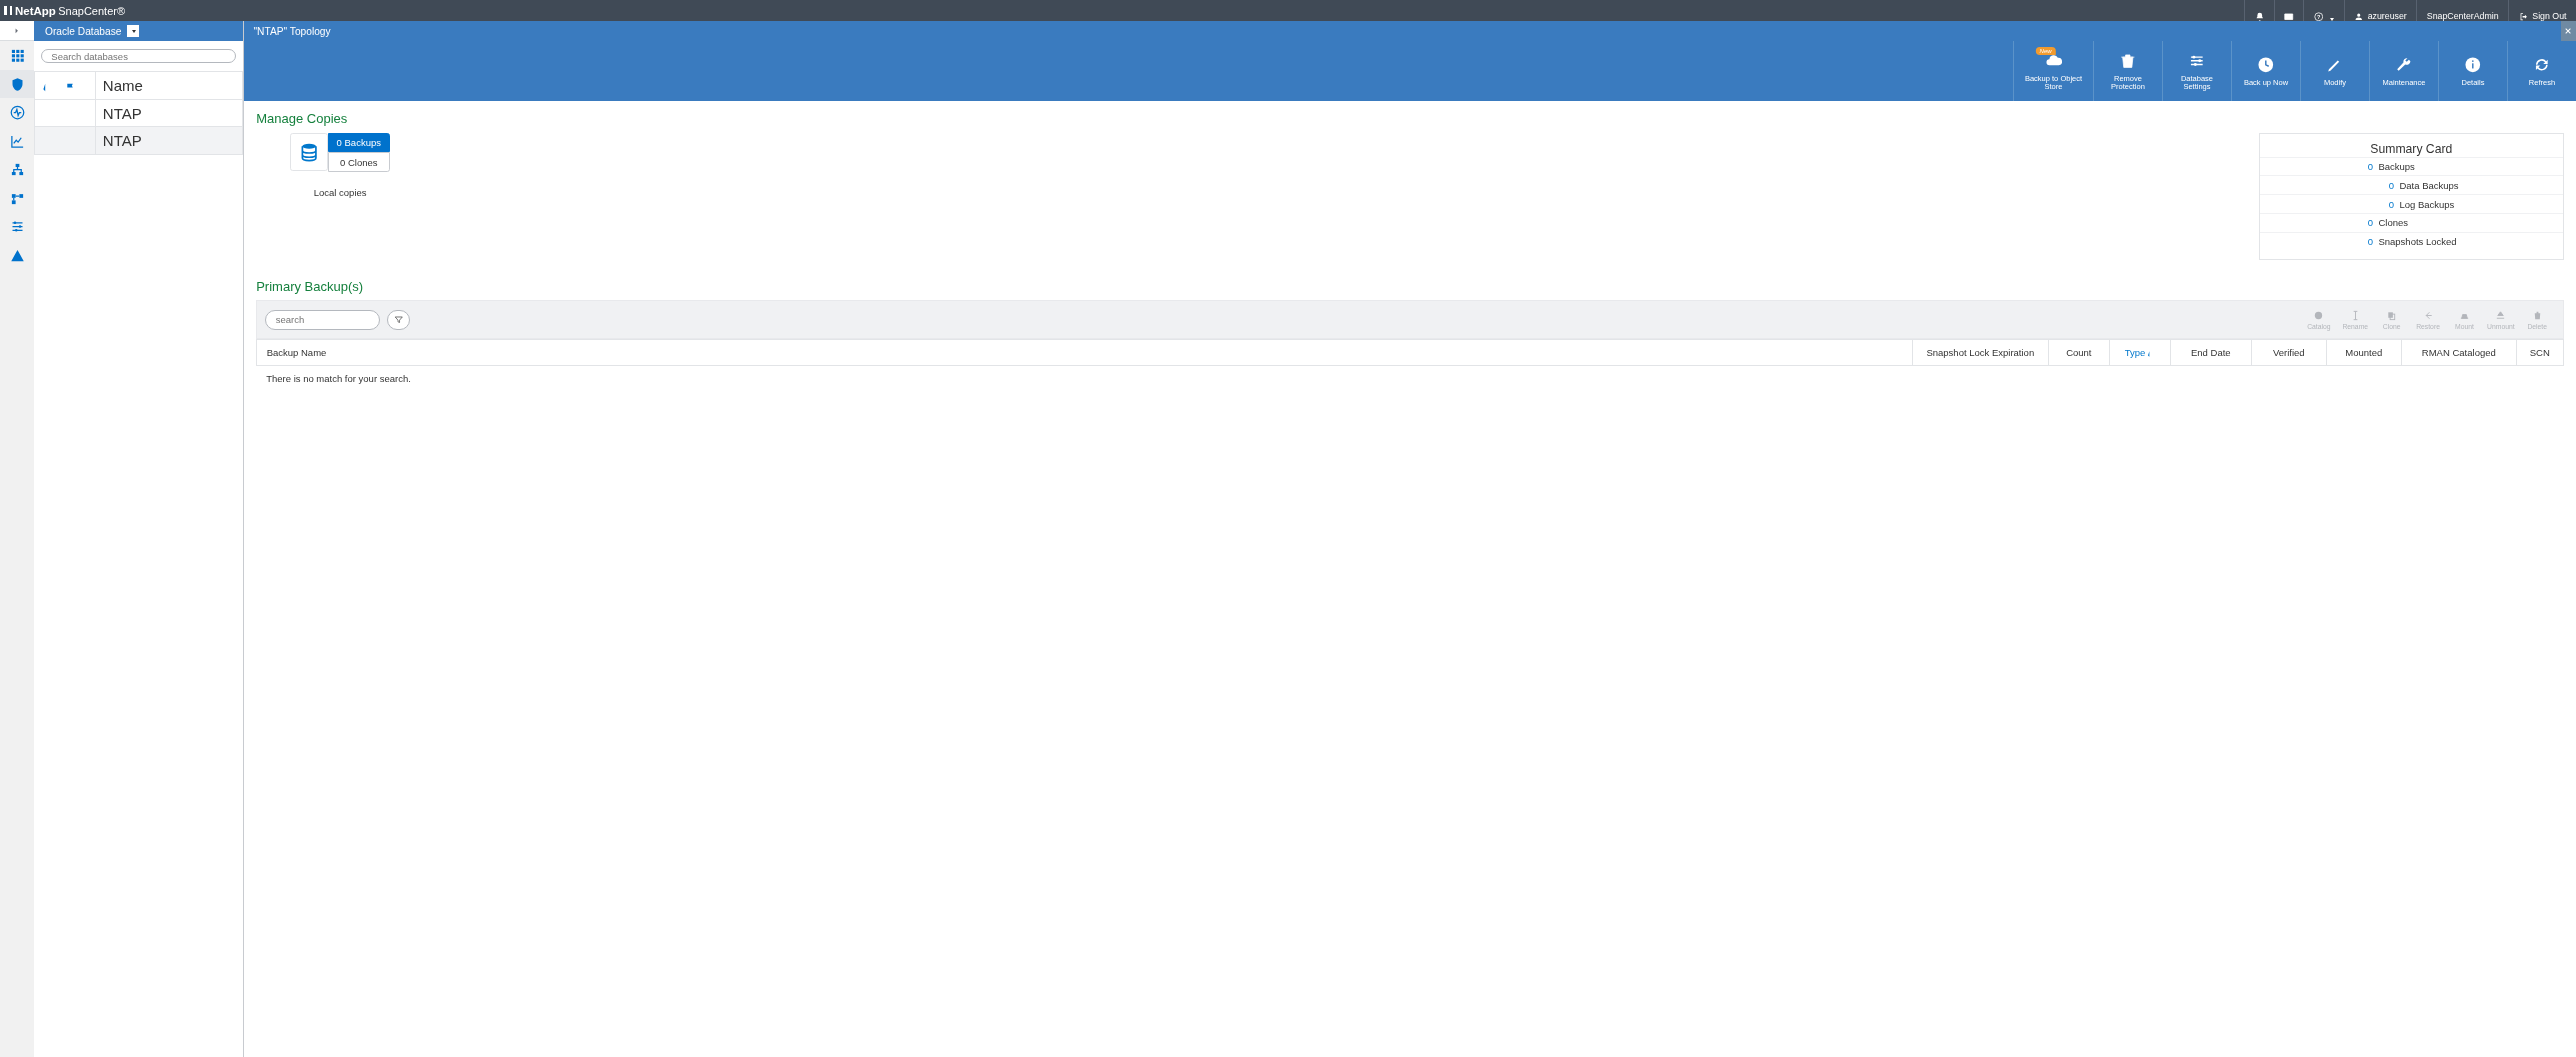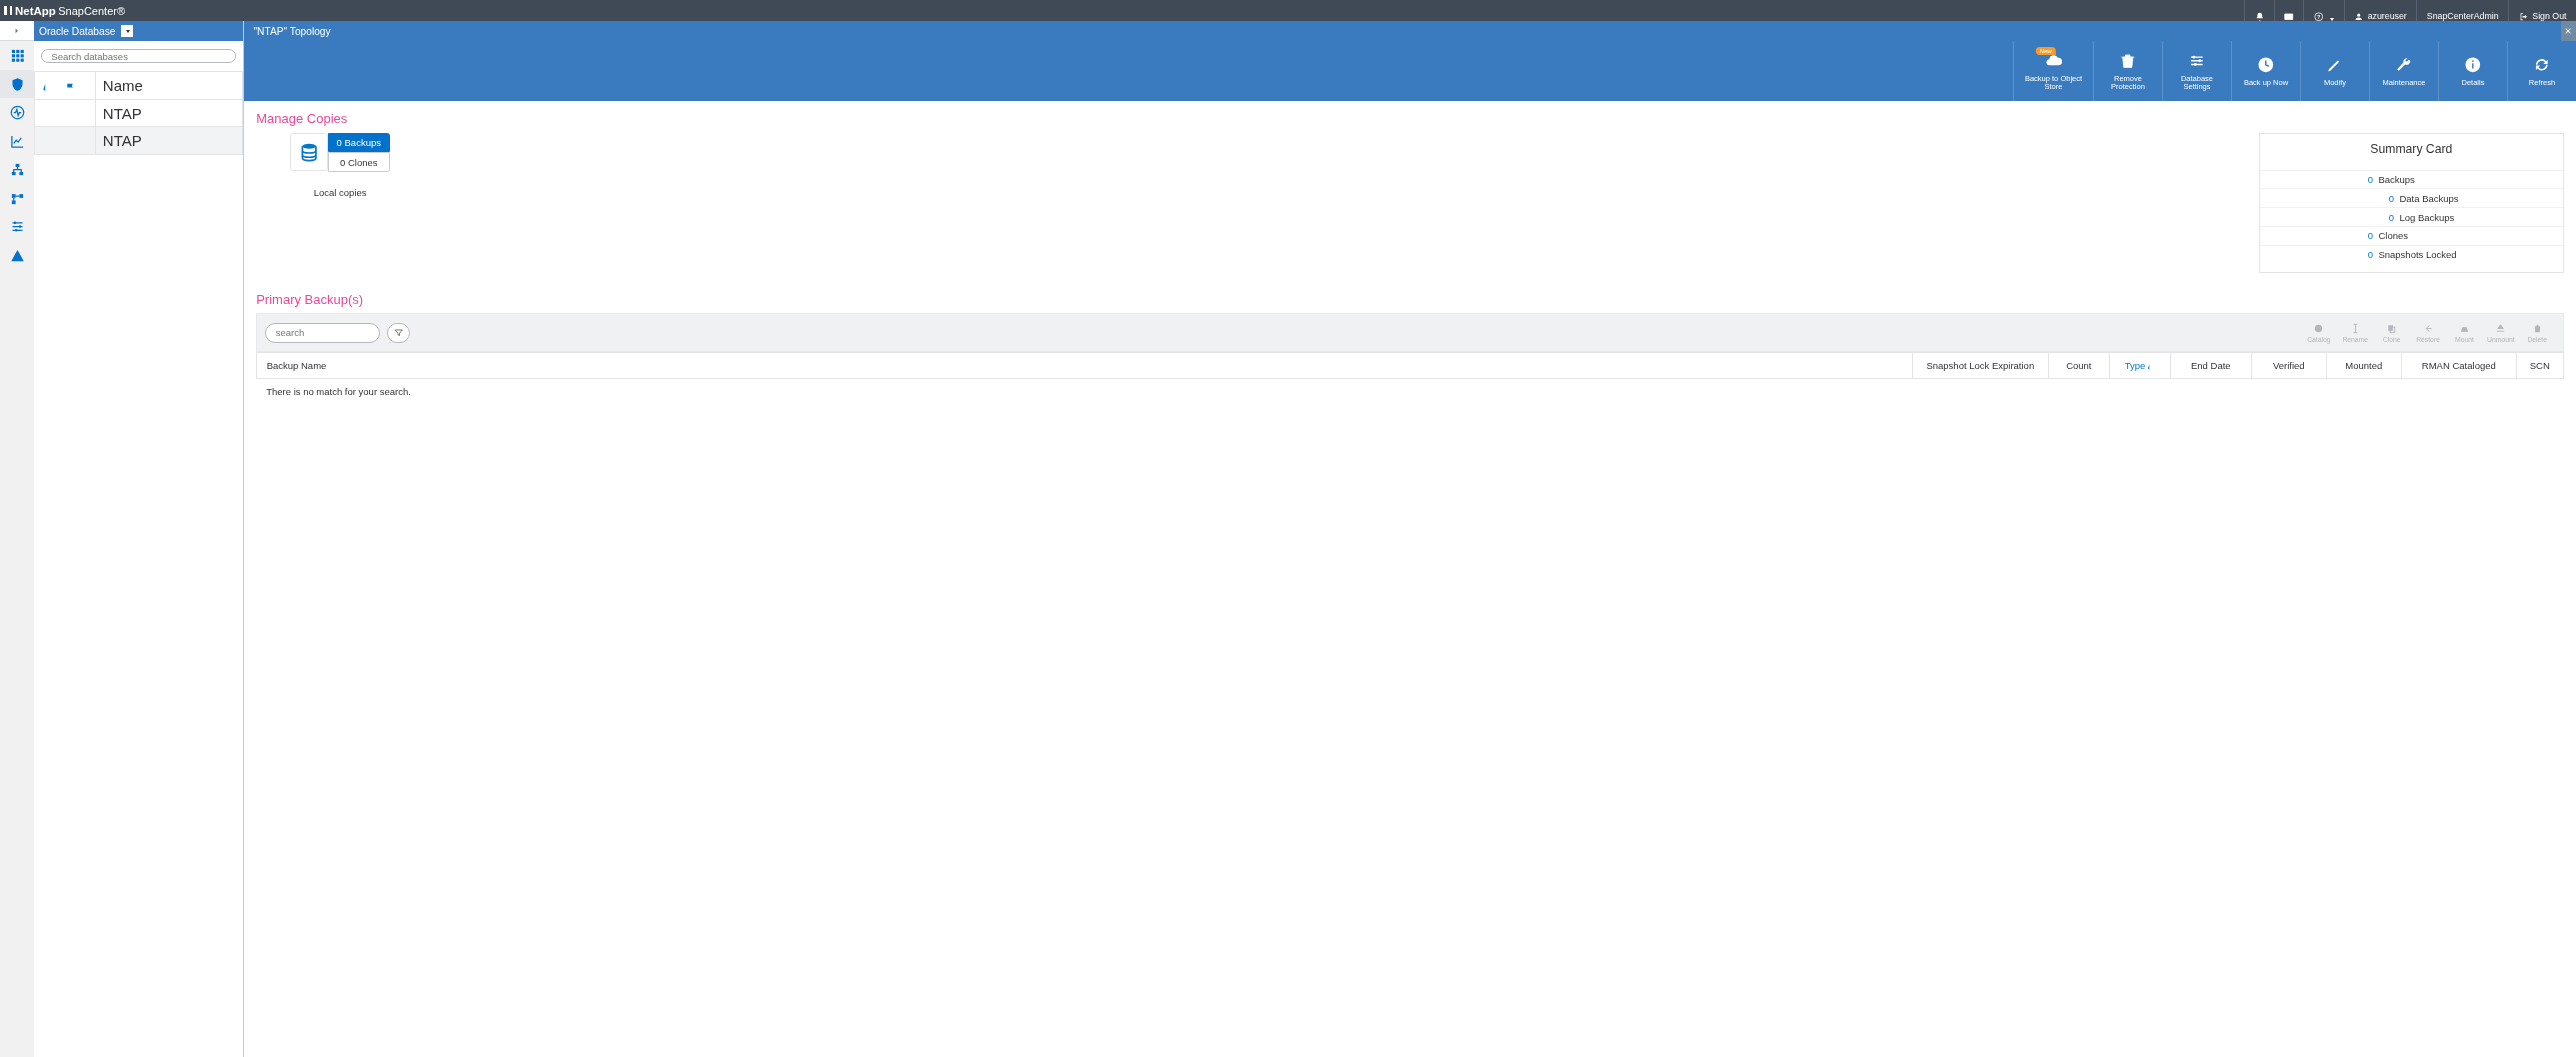--- a/index.html
+++ b/index.html
@@ -24,21 +24,21 @@
   
   .rail { width: 34px; background: #f1f1f1; display: flex; flex-direction: column; }
   .rail-item { height: 28.5px; display: flex; align-items: center; justify-content: center; cursor: pointer; }
   .rail-item.active { background: #e5e7ea; }
   .rail-item svg { width: 15px; height: 15px; fill: #0072cc; }
   .rail-toggle { height: 20.3px; background: #fff; display:flex; align-items:center; justify-content:center; cursor:pointer; border-bottom:0.7px solid #dadde0;}
   .rail-toggle svg { width:9.5px; height:9.5px; fill:#6a6f78; }
 
   
   .sidepanel { width: 210px; background: #fff; border-right: 0.7px solid #c8cbd0; display:flex; flex-direction:column; }
-  .sidepanel-header { background: #3a7bbf; color: #fff; height: 20.3px; display:flex; align-items:center; padding: 0 5px; gap:5.4px; font-size:10.2px;}
+  .sidepanel-header { background: #3a7bbf; color: #fff; height: 20.3px; display:flex; align-items:center; padding: 0 11px; gap:5.4px; font-size:10.2px;}
   .dropdown-toggle { width:12.2px; height:12.2px; background:#fff; display:inline-flex; align-items:center; justify-content:center; cursor:pointer;}
   .dropdown-toggle .caret-down { border-top-color:#333; }
   .sidepanel-search-row { padding: 8.1px 6.8px; background:#fff; }
   .sidepanel-search { width:100%; border:0.7px solid #b4b8be; border-radius:12.2px; height:14px; padding:0 9.5px; font-size:9.5px; outline:none; }
   .db-table { width:100%; border-collapse: collapse; }
   .db-table th, .db-table td { border:0.7px solid #e2e4e7; padding:4.7px 6.8px; text-align:left; font-weight:normal; font-size:15px;}
   .db-table th { background:#fff; }
   .db-table th.icons-col { width:61px; }
   .db-table tr.selected td { background:#f2f3f5; }
   .sort-icon, .flag-icon { width:11px;height:11px;fill:#0072cc; vertical-align:middle; }
@@ -50,35 +50,35 @@
   .close-x svg { width:8.1px; height:8.1px; fill:#fff; }
   
   .toolbar { background:#3a7bbf; color:#fff; height:60px; display:flex; justify-content:flex-end; }
   .toolbar-btn { width:69px; border-left:0.7px solid #5b93c9; display:flex; flex-direction:column; align-items:center; justify-content:center; gap:5.4px; font-size:7.5px; cursor:pointer; position:relative; padding: 2.7px 4.1px;}
   .toolbar-btn.wide { width:80px; }
   .toolbar-btn svg { width:17.6px;height:17.6px; fill:#fff; }
   .toolbar-btn .lbl { text-align:center; line-height:1.1; }
   .new-badge { position:absolute; top:5.4px; left:40%; transform:translateX(-50%); background:#f29b2e; color:#fff; font-size:6.1px; padding:0.7px 4.1px; border-radius:5.4px 5.4px 0 5.4px; font-style:italic; }
   
   .content { padding: 9.5px 12.2px; overflow:auto; flex:1; }
-  .section-title { font-size:13px; color:#ec4899; margin-bottom:6.8px; font-weight:normal; }
+  .section-title { font-size:13px; color:#15803d; margin-bottom:6.8px; font-weight:normal; }
   
   .copies-row { display:flex; gap:16.3px; align-items:flex-start; }
   .local-copies { display:flex; flex-direction:column; align-items:center; margin-left: 34px; }
   .copies-box { display:flex; align-items:center; }
   .db-icon-box { width:38px; height:38px; border:0.7px solid #e2e4e7; border-radius:2.7px; display:flex; align-items:center; justify-content:center; }
   .db-icon-box svg { width:20.3px; height:20.3px; fill:#0077cc; }
   .copies-stack { display:flex; flex-direction:column; }
   .copies-cell { border:0.7px solid #c8cbd0; padding:3.4px 8.1px; font-size:9.5px; min-width:61px; text-align:center; margin-left:-0.7px;}
   .copies-cell.active { background:#0072cc; color:#fff; border-color:#0072cc; border-top-right-radius:2.7px;}
   .copies-cell:not(.active) { background:#fff; color:#333; border-bottom-right-radius:2.7px;}
   .local-label { margin-top:15px; font-size:9.5px; color:#333; }
 
   .summary-card { margin-left:auto; border:0.7px solid #e2e4e7; width:305px; padding:8.1px 0; }
-  .summary-card h3 { text-align:center; font-size:12.2px; font-weight:normal; margin-bottom:14px;}
+  .summary-card h3 { text-align:center; font-size:12.2px; font-weight:normal; margin-bottom:1px;}
   .summary-list { list-style:none; }
   .summary-list li { padding:3.4px 0 3.4px 108px; font-size:9.5px; border-top:0.7px solid #f0f1f3;}
   .summary-list li.indent { padding-left:129px; }
   .summary-list li .cnt { color:#0077cc; margin-right:2.7px;}
 
   .primary-section { margin-top:19px; }
   .filter-row { background:#f0f1f3; border:0.7px solid #e8e9ec; padding:8.1px; display:flex; align-items:center; gap:6.8px; margin-top:5.4px;}
   .filter-search { border:0.7px solid #b4b8be; border-radius:12.2px; height:20.3px; padding:0 9.5px; font-size:9.5px; width:115px; outline:none;}
   .filter-btn { width:23px;height:20.3px;border:0.7px solid #b4b8be; border-radius:10.2px; background:#fff; display:flex;align-items:center;justify-content:center;cursor:pointer;}
   .filter-btn svg{width:9.5px;height:9.5px;fill:#555;}

